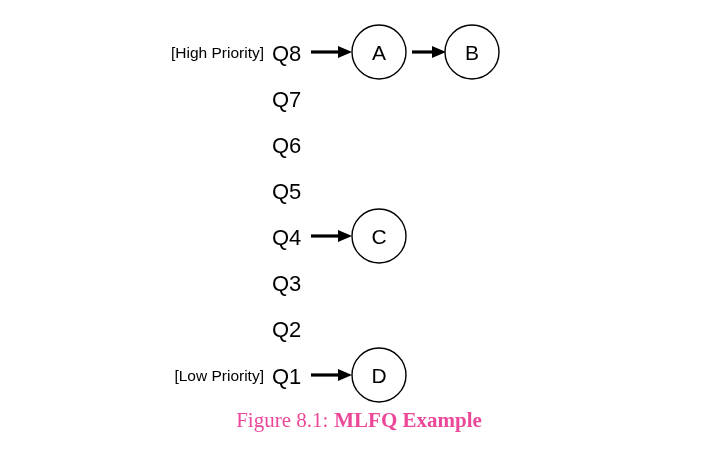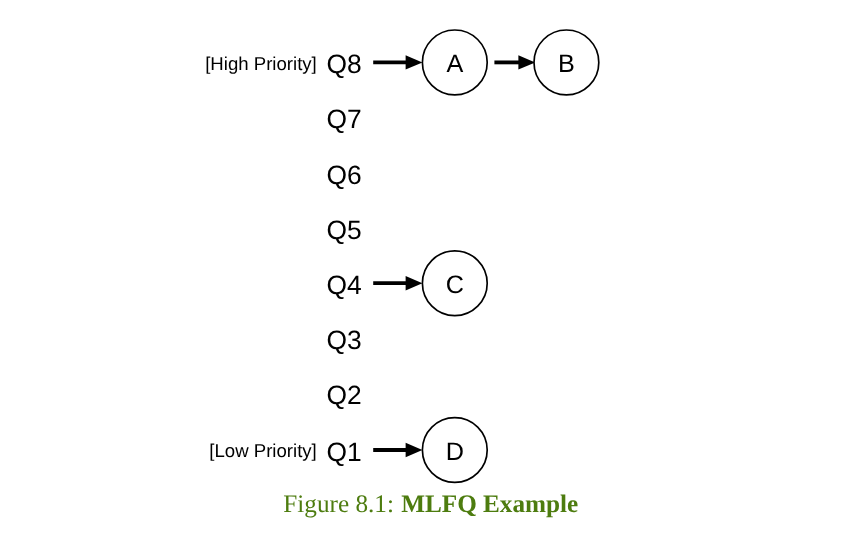--- a/index.html
+++ b/index.html
@@ -55,21 +55,21 @@
     stroke: none;
   }
   .caption {
     position: absolute;
     left: 0;
     top: 408px;
     width: 718px;
     text-align: center;
     font-family: "Liberation Serif", serif;
     font-size: 21px;
-    color: #4d7c0f;
+    color: #ec4899;
     white-space: nowrap;
   }
   .caption-prefix {
     font-weight: normal;
   }
   .caption-title {
     font-weight: bold;
     margin-left: 6px;
   }
 </style>

